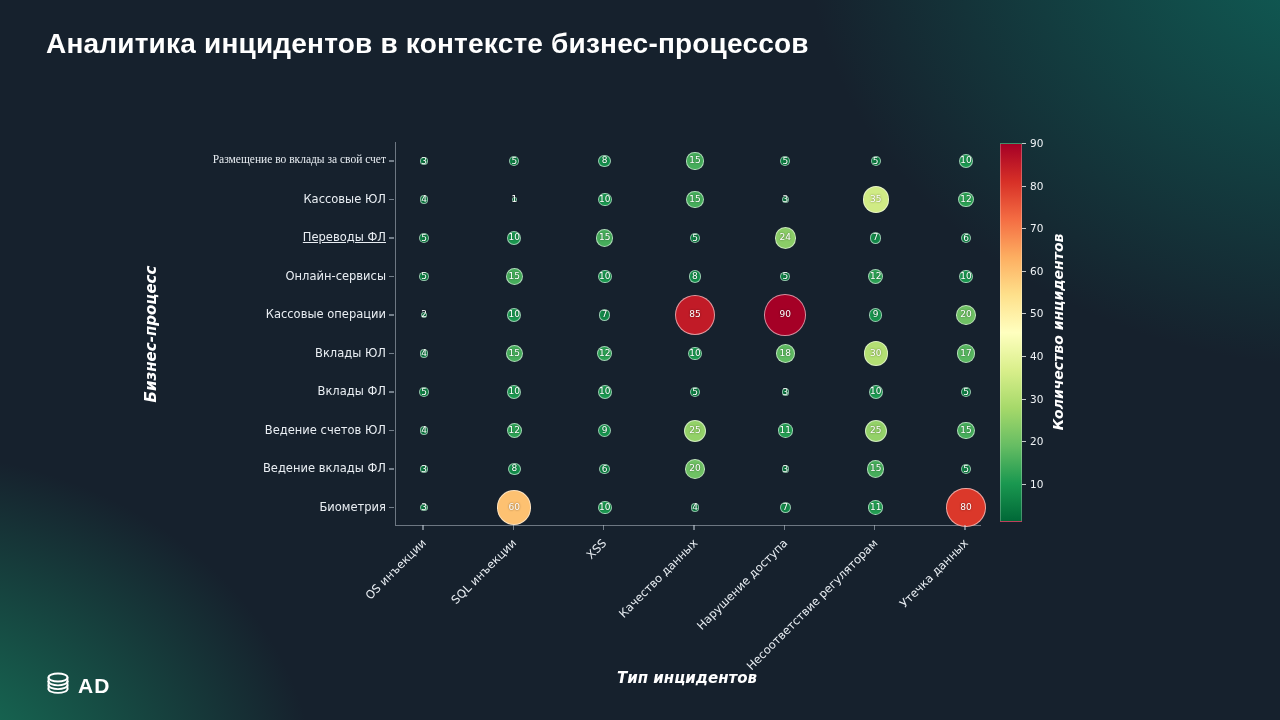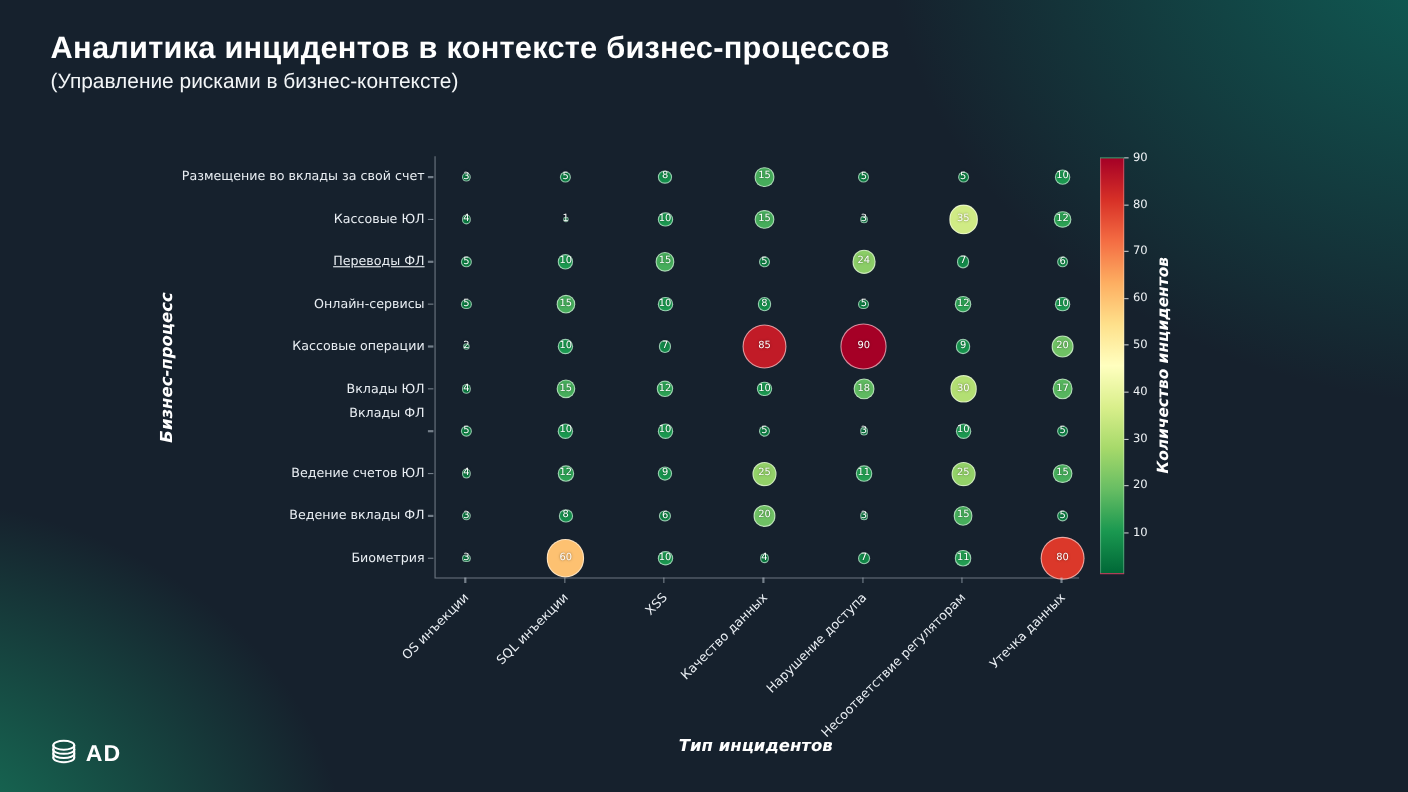--- a/index.html
+++ b/index.html
@@ -48,21 +48,20 @@
   .logo{position:absolute;left:42px;top:670px;display:flex;align-items:center;gap:2px;}
   .logo-text{font-family:"Liberation Sans",sans-serif;font-weight:bold;font-size:21px;
         letter-spacing:1px;color:#fff;}
 </style>
 </head>
 <body>
 
 <div class="slide">
 
   <div class="title">Аналитика инцидентов в контексте бизнес-процессов</div>
-  <div class="subtitle">(Управление рисками в бизнес-контексте)</div>
 
   <div class="plot" id="plot">
       <div class="bubble" style="left: 24.1895px; top: 15.1895px; width: 7.62102px; height: 7.62102px; background: rgb(6, 115, 61);">3</div>
       <div class="bubble" style="left: 113.414px; top: 14.0807px; width: 9.8387px; height: 9.8387px; background: rgb(12, 126, 66);">5</div>
       <div class="bubble" style="left: 202.444px; top: 12.7775px; width: 12.4451px; height: 12.4451px; background: rgb(20, 142, 75);">8</div>
       <div class="bubble" style="left: 290.479px; top: 10.4794px; width: 17.0411px; height: 17.0411px; background: rgb(70, 173, 91);">15</div>
       <div class="bubble" style="left: 384.414px; top: 14.0807px; width: 9.8387px; height: 9.8387px; background: rgb(12, 126, 66);">5</div>
       <div class="bubble" style="left: 474.747px; top: 14.0807px; width: 9.8387px; height: 9.8387px; background: rgb(12, 126, 66);">5</div>
       <div class="bubble" style="left: 563.043px; top: 12.043px; width: 13.914px; height: 13.914px; background: rgb(27, 152, 80);">10</div>
       <div class="bubble" style="left: 23.6px; top: 53.1px; width: 8.8px; height: 8.8px; background: rgb(9, 120, 63);">4</div>
@@ -124,33 +123,33 @@
       <div class="bubble" style="left: 24.1895px; top: 361.689px; width: 7.62102px; height: 7.62102px; background: rgb(6, 115, 61);">3</div>
       <div class="bubble" style="left: 101.292px; top: 348.459px; width: 34.0823px; height: 34.0823px; background: rgb(253, 193, 113);">60</div>
       <div class="bubble" style="left: 201.71px; top: 358.543px; width: 13.914px; height: 13.914px; background: rgb(27, 152, 80);">10</div>
       <div class="bubble" style="left: 294.6px; top: 361.1px; width: 8.8px; height: 8.8px; background: rgb(9, 120, 63);">4</div>
       <div class="bubble" style="left: 383.513px; top: 359.679px; width: 11.6413px; height: 11.6413px; background: rgb(18, 136, 72);">7</div>
       <div class="bubble" style="left: 472.37px; top: 358.203px; width: 14.5931px; height: 14.5931px; background: rgb(35, 157, 82);">11</div>
       <div class="bubble" style="left: 550.323px; top: 345.823px; width: 39.3548px; height: 39.3548px; background: rgb(219, 56, 42);">80</div>
     </div>
 
   <div id="axis-layer">
-      <div class="ytick-label" style="top: 153px;">Размещение во вклады за свой счет</div>
+      <div class="ytick-label" style="top: 153px; font-family: Liberation Serif, serif;">Размещение во вклады за свой счет</div>
       <div class="ytick-mark" style="top: 160.25px;"></div>
       <div class="ytick-label" style="top: 191.5px;">Кассовые ЮЛ</div>
       <div class="ytick-mark" style="top: 198.75px;"></div>
       <div class="ytick-label" style="top: 230px; text-decoration: underline;">Переводы ФЛ</div>
       <div class="ytick-mark" style="top: 237.25px;"></div>
       <div class="ytick-label" style="top: 268.5px;">Онлайн-сервисы</div>
       <div class="ytick-mark" style="top: 275.75px;"></div>
       <div class="ytick-label" style="top: 307px;">Кассовые операции</div>
       <div class="ytick-mark" style="top: 314.25px;"></div>
       <div class="ytick-label" style="top: 345.5px;">Вклады ЮЛ</div>
       <div class="ytick-mark" style="top: 352.75px;"></div>
-      <div class="ytick-label" style="top: 368px;">Вклады ФЛ</div>
+      <div class="ytick-label" style="top: 384px;">Вклады ФЛ</div>
       <div class="ytick-mark" style="top: 391.25px;"></div>
       <div class="ytick-label" style="top: 422.5px;">Ведение счетов ЮЛ</div>
       <div class="ytick-mark" style="top: 429.75px;"></div>
       <div class="ytick-label" style="top: 461px;">Ведение вклады ФЛ</div>
       <div class="ytick-mark" style="top: 468.25px;"></div>
       <div class="ytick-label" style="top: 499.5px;">Биометрия</div>
       <div class="ytick-mark" style="top: 506.75px;"></div>
       <div class="xtick-mark" style="left: 422.25px;"></div>
       <div class="xtick-holder" style="left: 423px;">
         <span>OS инъекции</span>

